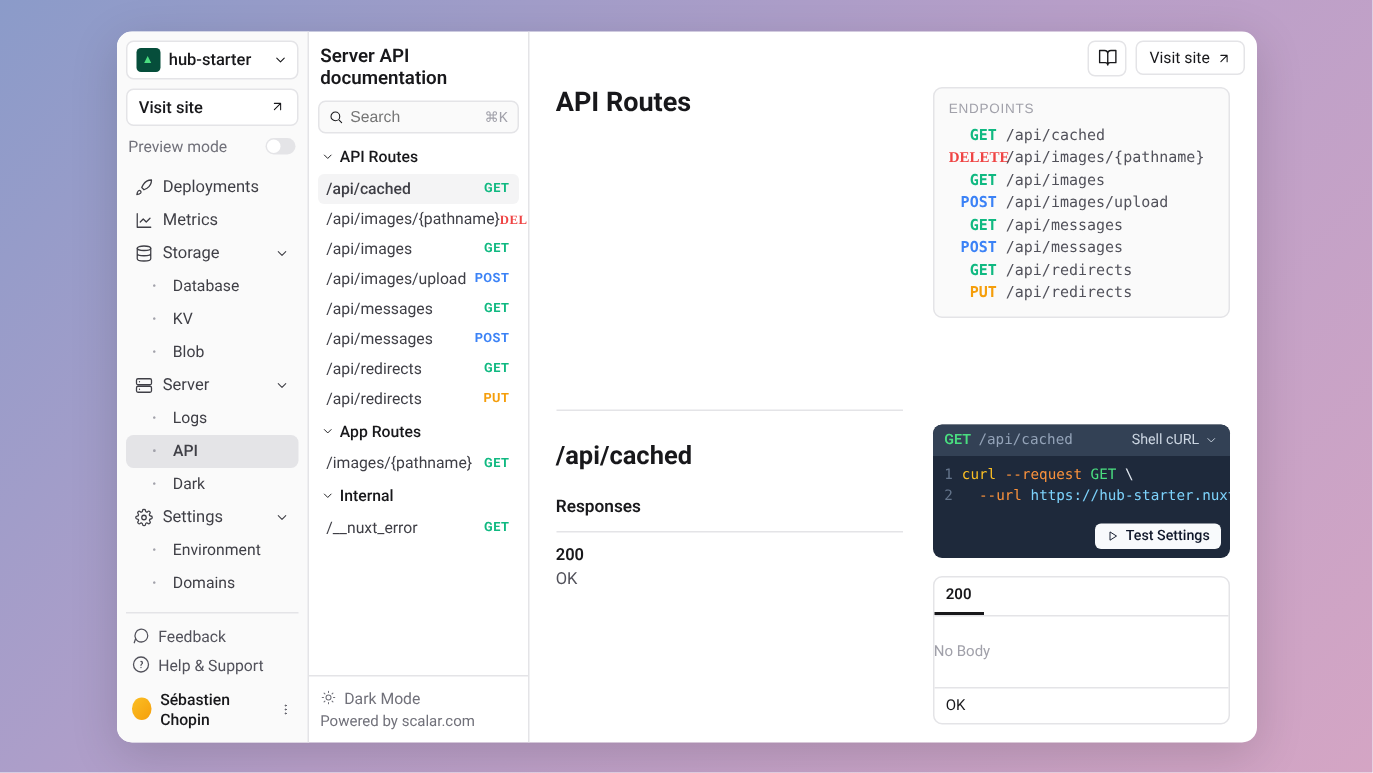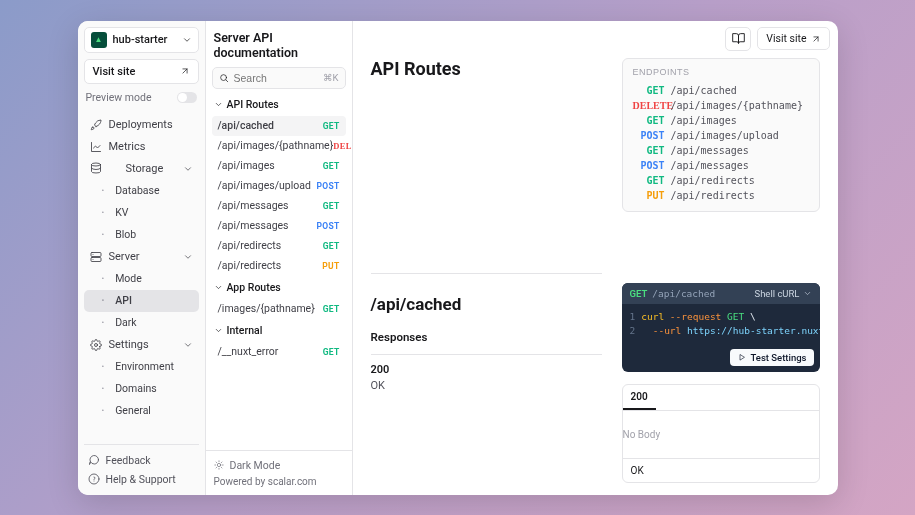--- a/index.html
+++ b/index.html
@@ -167,21 +167,21 @@
         </div>
         <div class="nav-item">
           <div style="display:flex;align-items:center;gap:7px">
             <svg class="nav-icon" viewBox="0 0 24 24">
               <path d="M3 3v18h18M7 14l4-4 4 4 5-5"></path>
             </svg>
             <span>Metrics</span>
           </div>
         </div>
         <div class="nav-item group">
-          <div style="display:flex;align-items:flex-start;gap:24px">
+          <div style="display:flex;align-items:flex-end;gap:7px">
             <svg class="nav-icon" viewBox="0 0 24 24">
               <ellipse cx="12" cy="5" rx="9" ry="3"></ellipse>
               <path d="M3 5v14a9 3 0 0018 0V5M3 12a9 3 0 0018 0"></path>
             </svg>
             <span>Storage</span>
           </div>
           <svg class="chevron" viewBox="0 0 24 24">
             <path d="M6 9l6 6 6-6"></path>
           </svg>
         </div>
@@ -194,21 +194,21 @@
               <rect x="2" y="3" width="20" height="8" rx="2"></rect>
               <rect x="2" y="13" width="20" height="8" rx="2"></rect>
               <path d="M6 7h.01M6 17h.01"></path>
             </svg>
             <span>Server</span>
           </div>
           <svg class="chevron" viewBox="0 0 24 24">
             <path d="M6 9l6 6 6-6"></path>
           </svg>
         </div>
-        <div class="nav-item sub">Mode</div>
+        <div class="nav-item sub">Logs</div>
         <div class="nav-item sub active">API</div>
         <div class="nav-item sub">Dark</div>
         <div class="nav-item group">
           <div style="display:flex;align-items:center;gap:7px">
             <svg class="nav-icon" viewBox="0 0 24 24">
               <circle cx="12" cy="12" r="3"></circle>
               <path d="M19.4 15a1.65 1.65 0 00.33 1.82l.06.06a2 2 0 01-2.83 2.83l-.06-.06a1.65 1.65 0 00-1.82-.33 1.65 1.65 0 00-1 1.51V21a2 2 0 01-4 0v-.09A1.65 1.65 0 009 19.4a1.65 1.65 0 00-1.82.33l-.06.06a2 2 0 01-2.83-2.83l.06-.06a1.65 1.65 0 00.33-1.82 1.65 1.65 0 00-1.51-1H3a2 2 0 010-4h.09A1.65 1.65 0 004.6 9a1.65 1.65 0 00-.33-1.82l-.06-.06a2 2 0 012.83-2.83l.06.06a1.65 1.65 0 001.82.33H9a1.65 1.65 0 001-1.51V3a2 2 0 014 0v.09a1.65 1.65 0 001 1.51 1.65 1.65 0 001.82-.33l.06-.06a2 2 0 012.83 2.83l-.06.06a1.65 1.65 0 00-.33 1.82V9a1.65 1.65 0 001.51 1H21a2 2 0 010 4h-.09a1.65 1.65 0 00-1.51 1z"></path>
             </svg>
             <span>Settings</span>
           </div>
@@ -226,20 +226,31 @@
             <path d="M21 11.5a8.38 8.38 0 01-8.5 8.5 8.5 8.5 0 01-7.6-4.7L3 21l1.9-5.7a8.5 8.5 0 1116.1-3.8z"></path>
           </svg>
         <span>Feedback</span>
       </div>
       <div class="foot-item">
         <svg class="nav-icon" viewBox="0 0 24 24">
             <circle cx="12" cy="12" r="10"></circle>
             <path d="M12 16v.01M12 8a2 2 0 012 2c0 1-2 1.5-2 3"></path>
           </svg>
         <span>Help &amp; Support</span>
+      </div>
+      <div class="foot-item" style="justify-content:space-between;margin-top:4px">
+        <div style="display:flex;align-items:center;gap:6px">
+          <div class="avatar"></div>
+          <span style="font-weight:500;color:#18181b">Sébastien Chopin</span>
+        </div>
+        <svg class="chevron" viewBox="0 0 24 24">
+            <circle cx="12" cy="5" r="1"></circle>
+            <circle cx="12" cy="12" r="1"></circle>
+            <circle cx="12" cy="19" r="1"></circle>
+          </svg>
       </div>
     </div>
   </aside>
 
   <div class="routes-panel">
     <div class="panel-title">Server API documentation</div>
     <div class="search-box">
       <svg class="chevron" viewBox="0 0 24 24">
           <circle cx="11" cy="11" r="7"></circle>
           <path d="M21 21l-4-4"></path>

